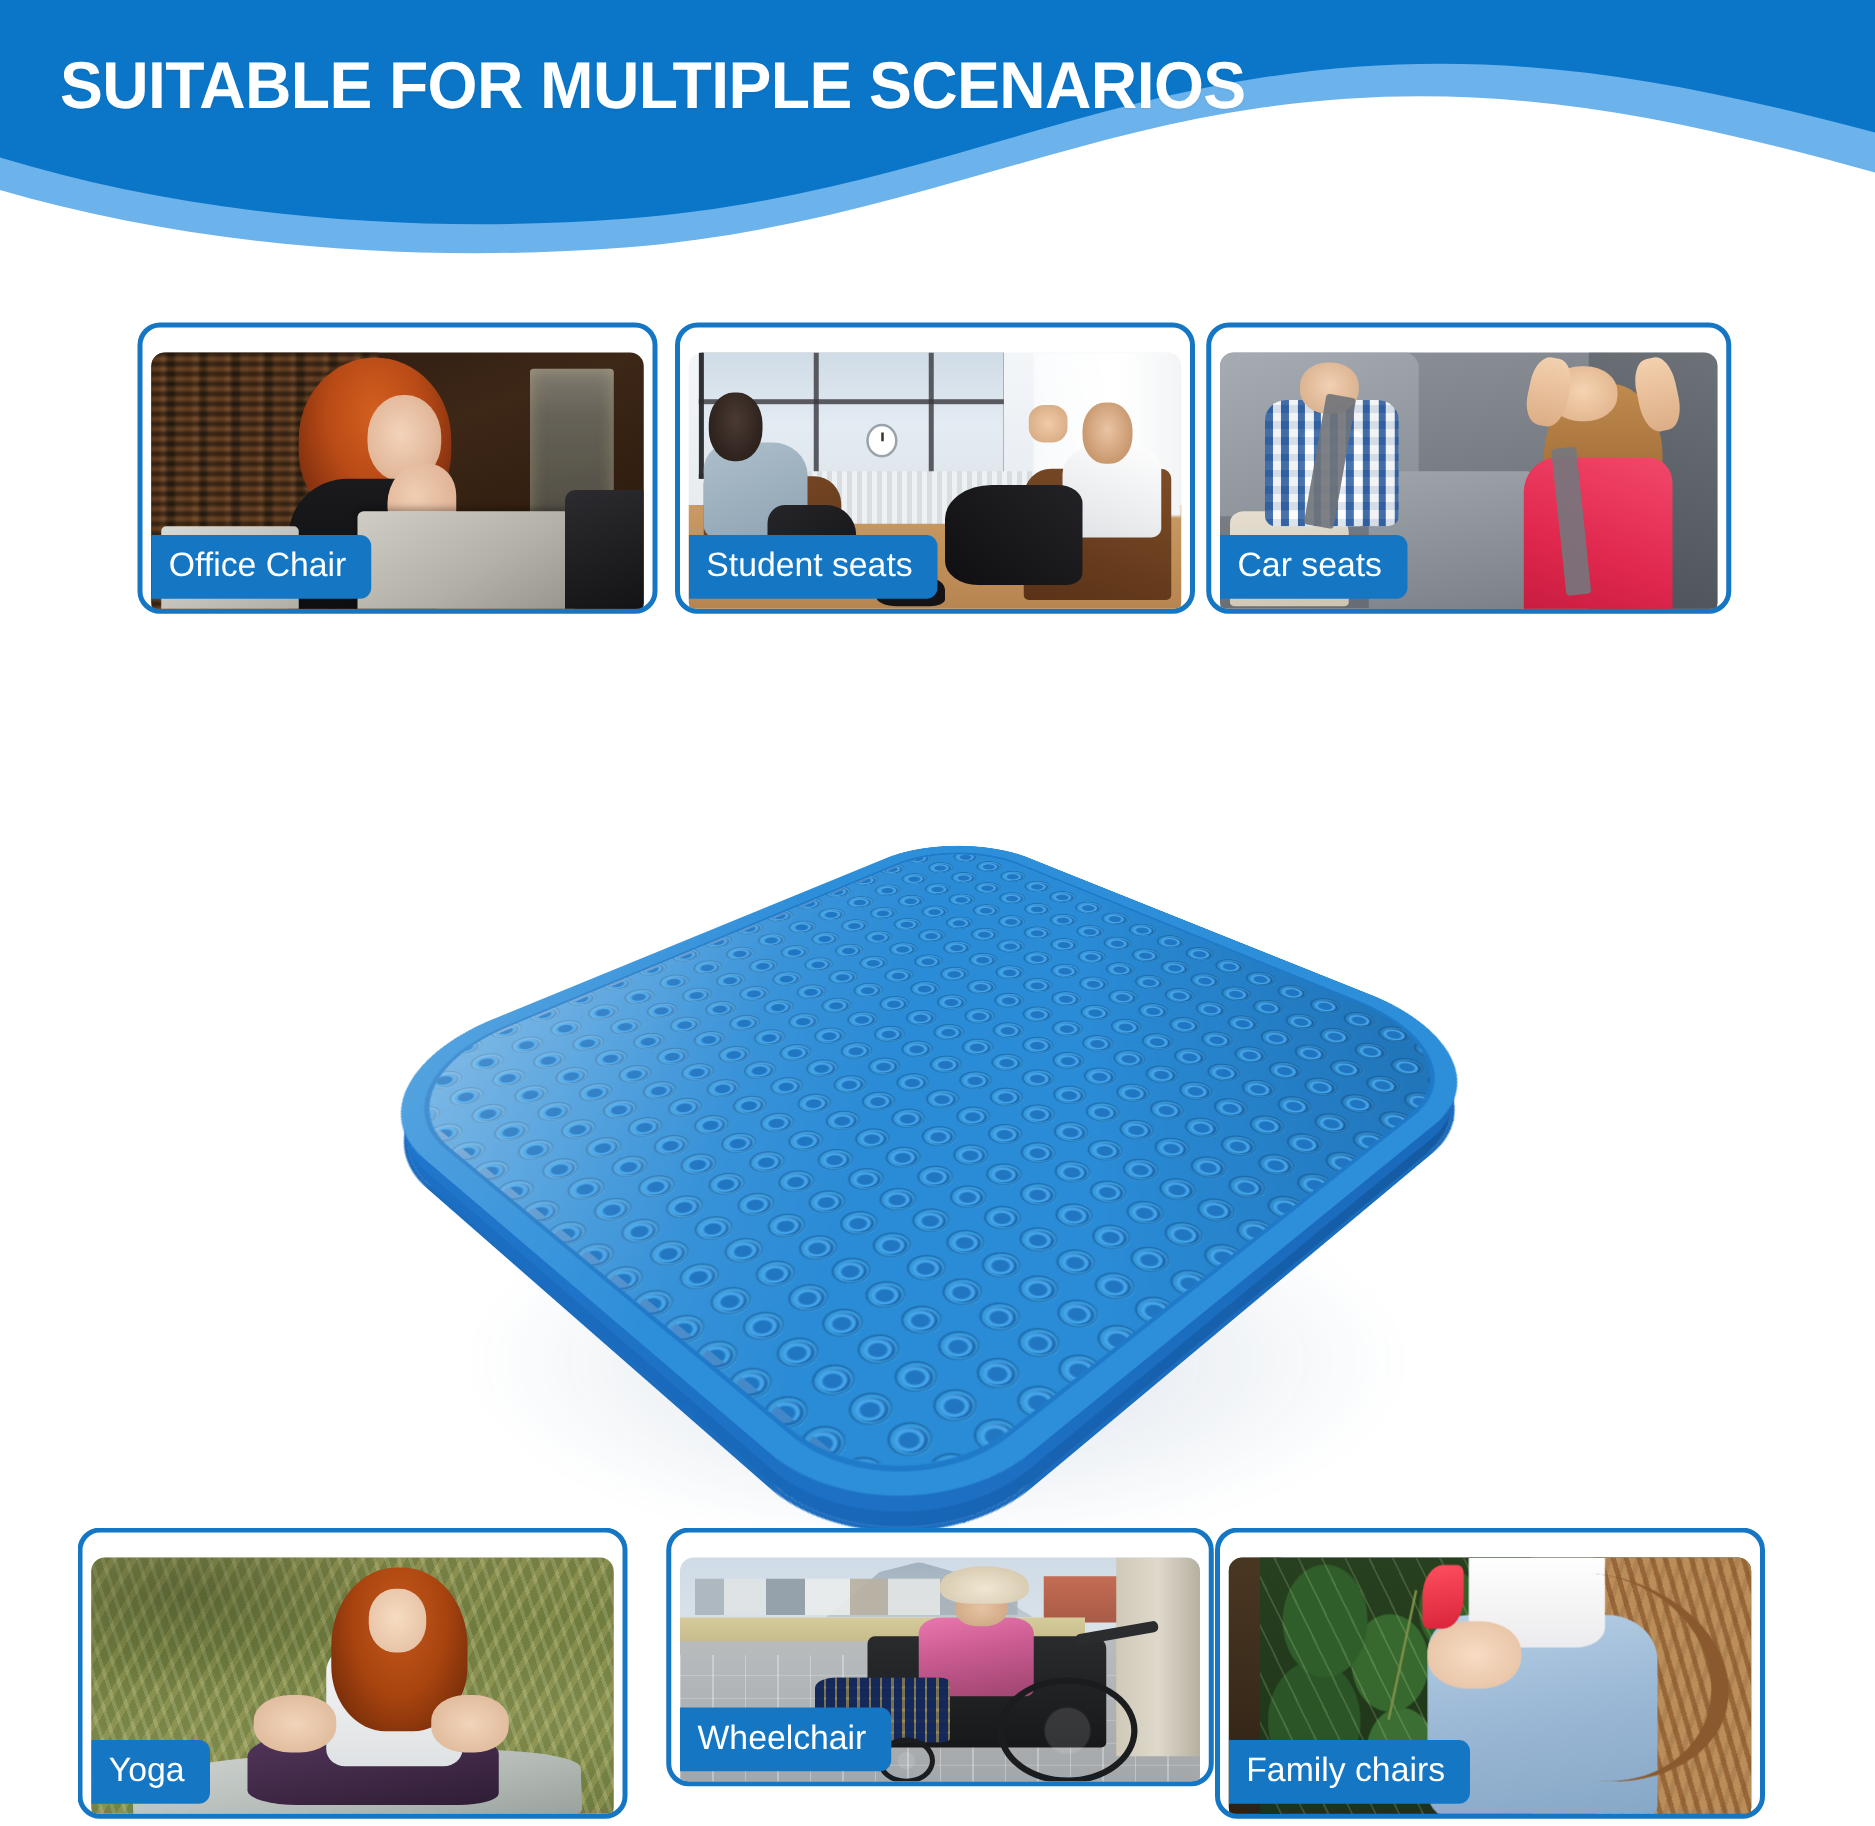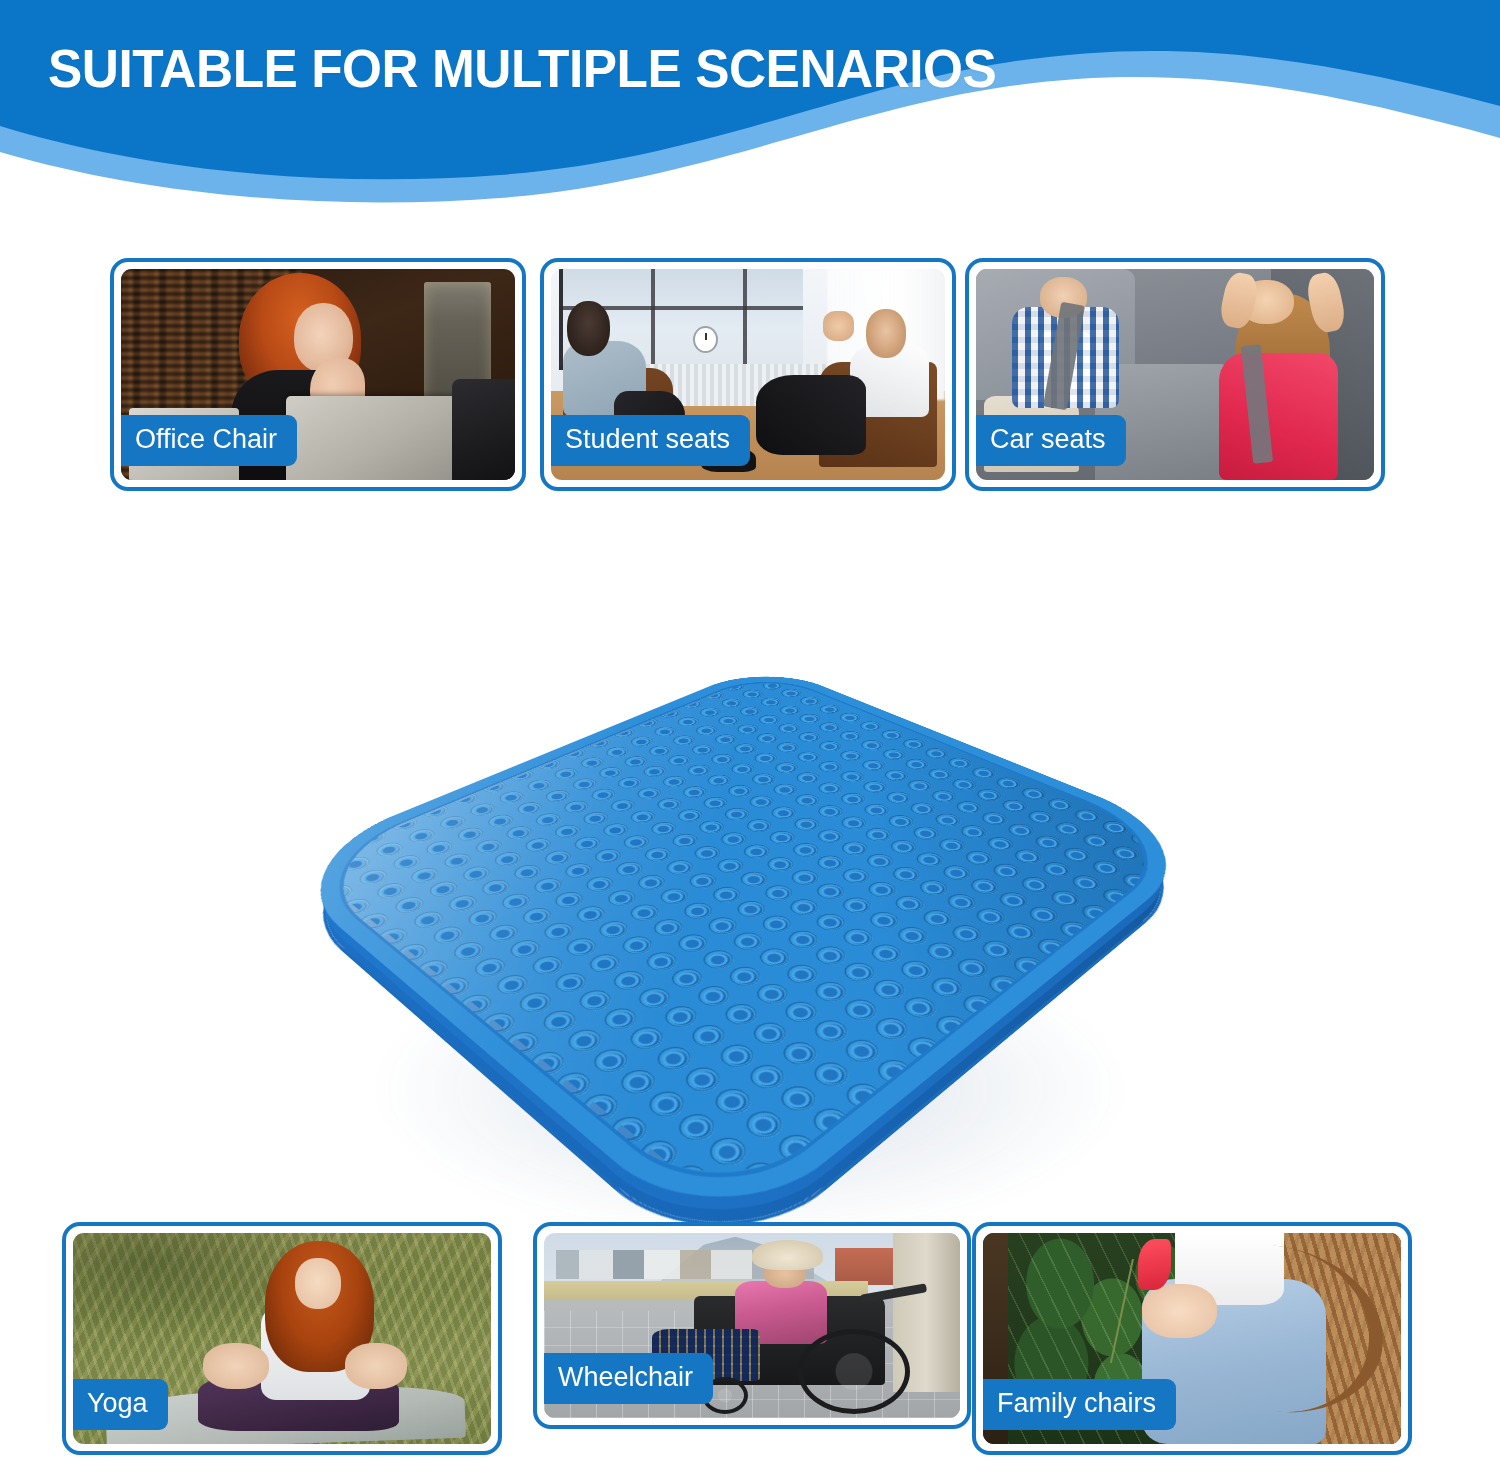--- a/index.html
+++ b/index.html
@@ -31,20 +31,21 @@
     border-radius:18px;
     background:#ffffff;
     padding:7px;
     overflow:hidden;
   }
   .card-photo {
     position:relative;
     width:100%; height:100%;
     border-radius:11px;
     overflow:hidden;
+    margin-top:13px;
   }
   .card-badge {
     position:absolute;
     left:0; bottom:14px;
     background:#1577c4;
     color:#ffffff;
     font-size:27px;
     line-height:1;
     padding:11px 20px 13px 14px;
     border-top-right-radius:9px;

